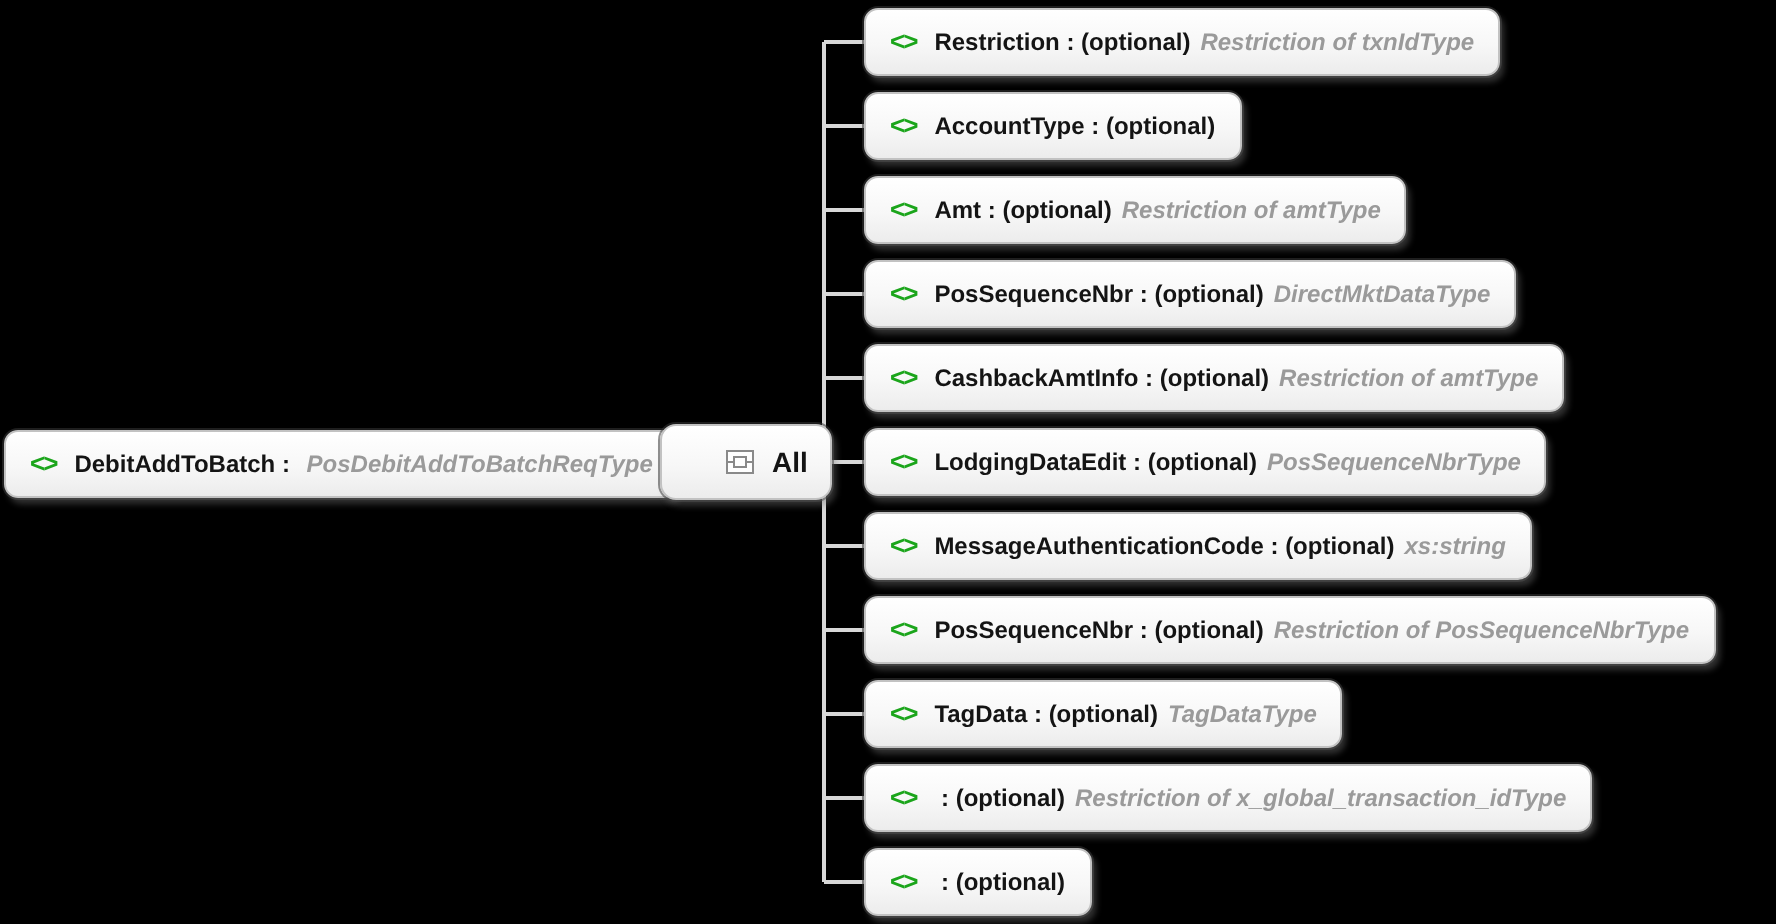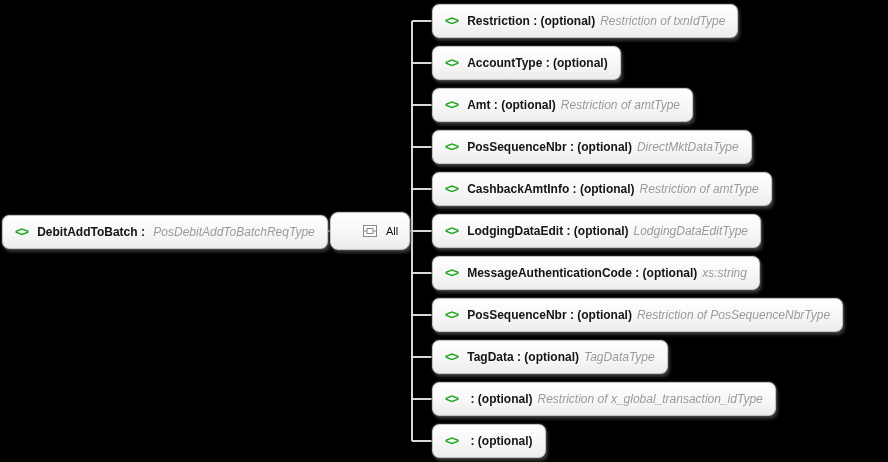--- a/index.html
+++ b/index.html
@@ -35,22 +35,23 @@
     font-size:13px;
     letter-spacing:-1px;
     margin-right:9px;
     transform:translateY(-1px);
   }
   .el-name,.el-sep,.el-occ{font-weight:bold;color:#141414;}
   .el-type{
     color:#9a9a9a;
     font-style:italic;
     margin-left:5px;
+    font-weight:bold;
   }
-  .comp-label{font-weight:400;color:#141414;font-size:11px;}
+  .comp-label{font-weight:700;color:#141414;font-size:14px;}
   .comp-icon{display:inline-block;margin-right:8px;line-height:0;}
 </style>
 </head>
 <body>
 
 <div class="canvas">
 
   <svg class="connectors" width="888" height="462" viewBox="0 0 888 462" shape-rendering="crispEdges">
     <g id="line-group" stroke="#d8d8d8" stroke-width="2" fill="none">
         <path d="M 412 21 V 441 M 412 21 H 442 M 412 63 H 442 M 412 105 H 442 M 412 147 H 442 M 412 189 H 442 M 412 231 H 442 M 412 273 H 442 M 412 315 H 442 M 412 357 H 442 M 412 399 H 442 M 412 441 H 442 M 250 231 H 345 M 370 231 H 412 "></path>
@@ -108,21 +109,21 @@
       <span class="el-name">CashbackAmtInfo</span>
       <span class="el-sep"> : </span>
       <span class="el-occ">(optional)</span>
       <span class="el-type">Restriction of amtType</span>
     </div>
       <div class="node child" style="top: 214px;">
       <span class="el-icon">&lt;&gt;</span>
       <span class="el-name">LodgingDataEdit</span>
       <span class="el-sep"> : </span>
       <span class="el-occ">(optional)</span>
-      <span class="el-type">LodgingDataEditType</span>
+      <span class="el-type">PosSequenceNbrType</span>
     </div>
       <div class="node child" style="top: 256px;">
       <span class="el-icon">&lt;&gt;</span>
       <span class="el-name">MessageAuthenticationCode</span>
       <span class="el-sep"> : </span>
       <span class="el-occ">(optional)</span>
       <span class="el-type">xs:string</span>
     </div>
       <div class="node child" style="top: 298px;">
       <span class="el-icon">&lt;&gt;</span>

